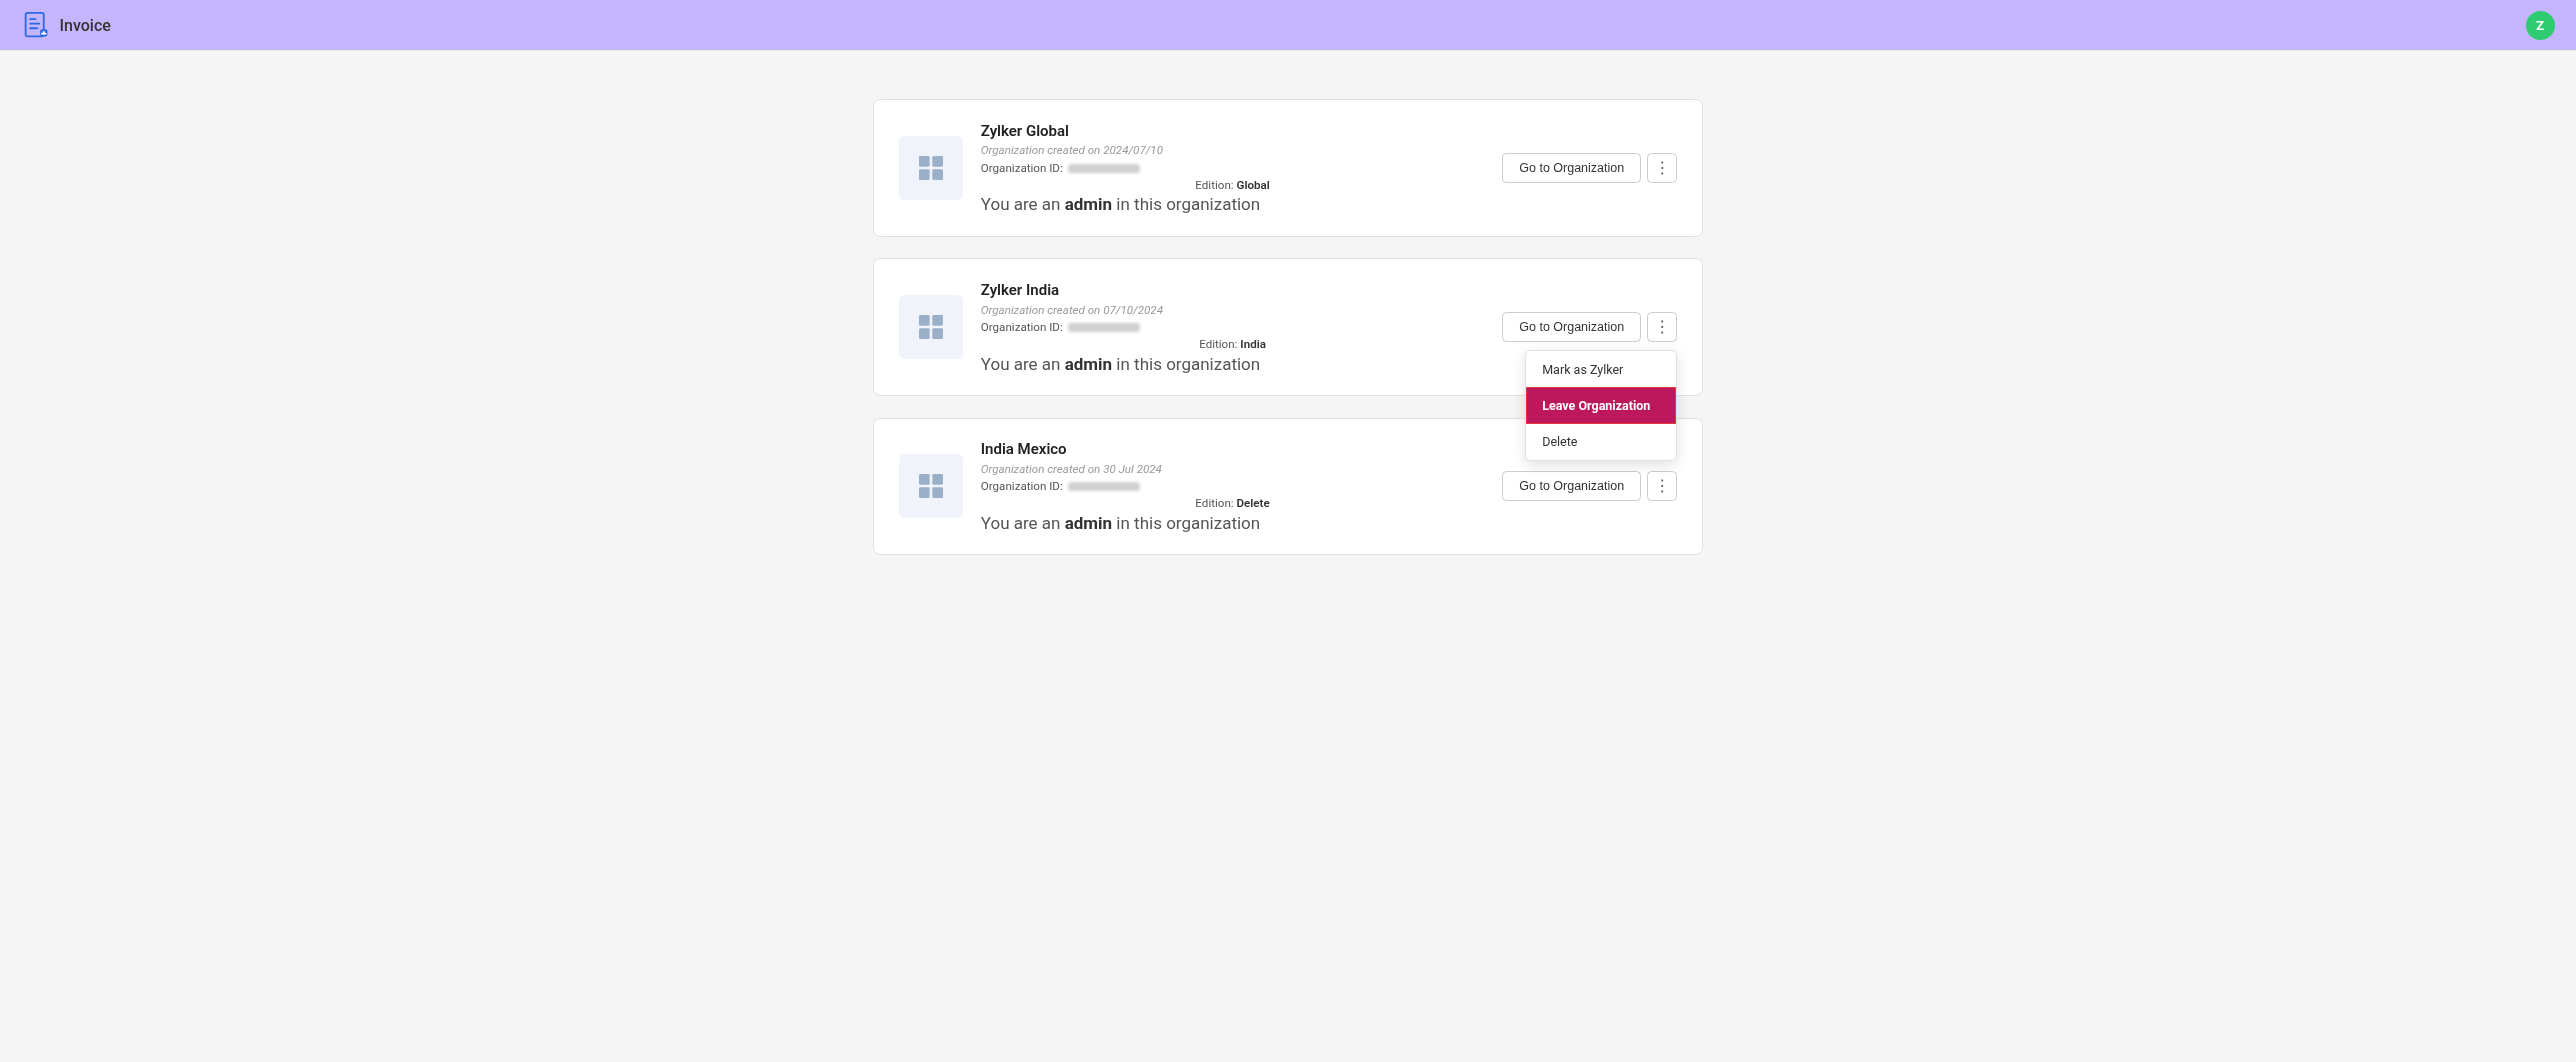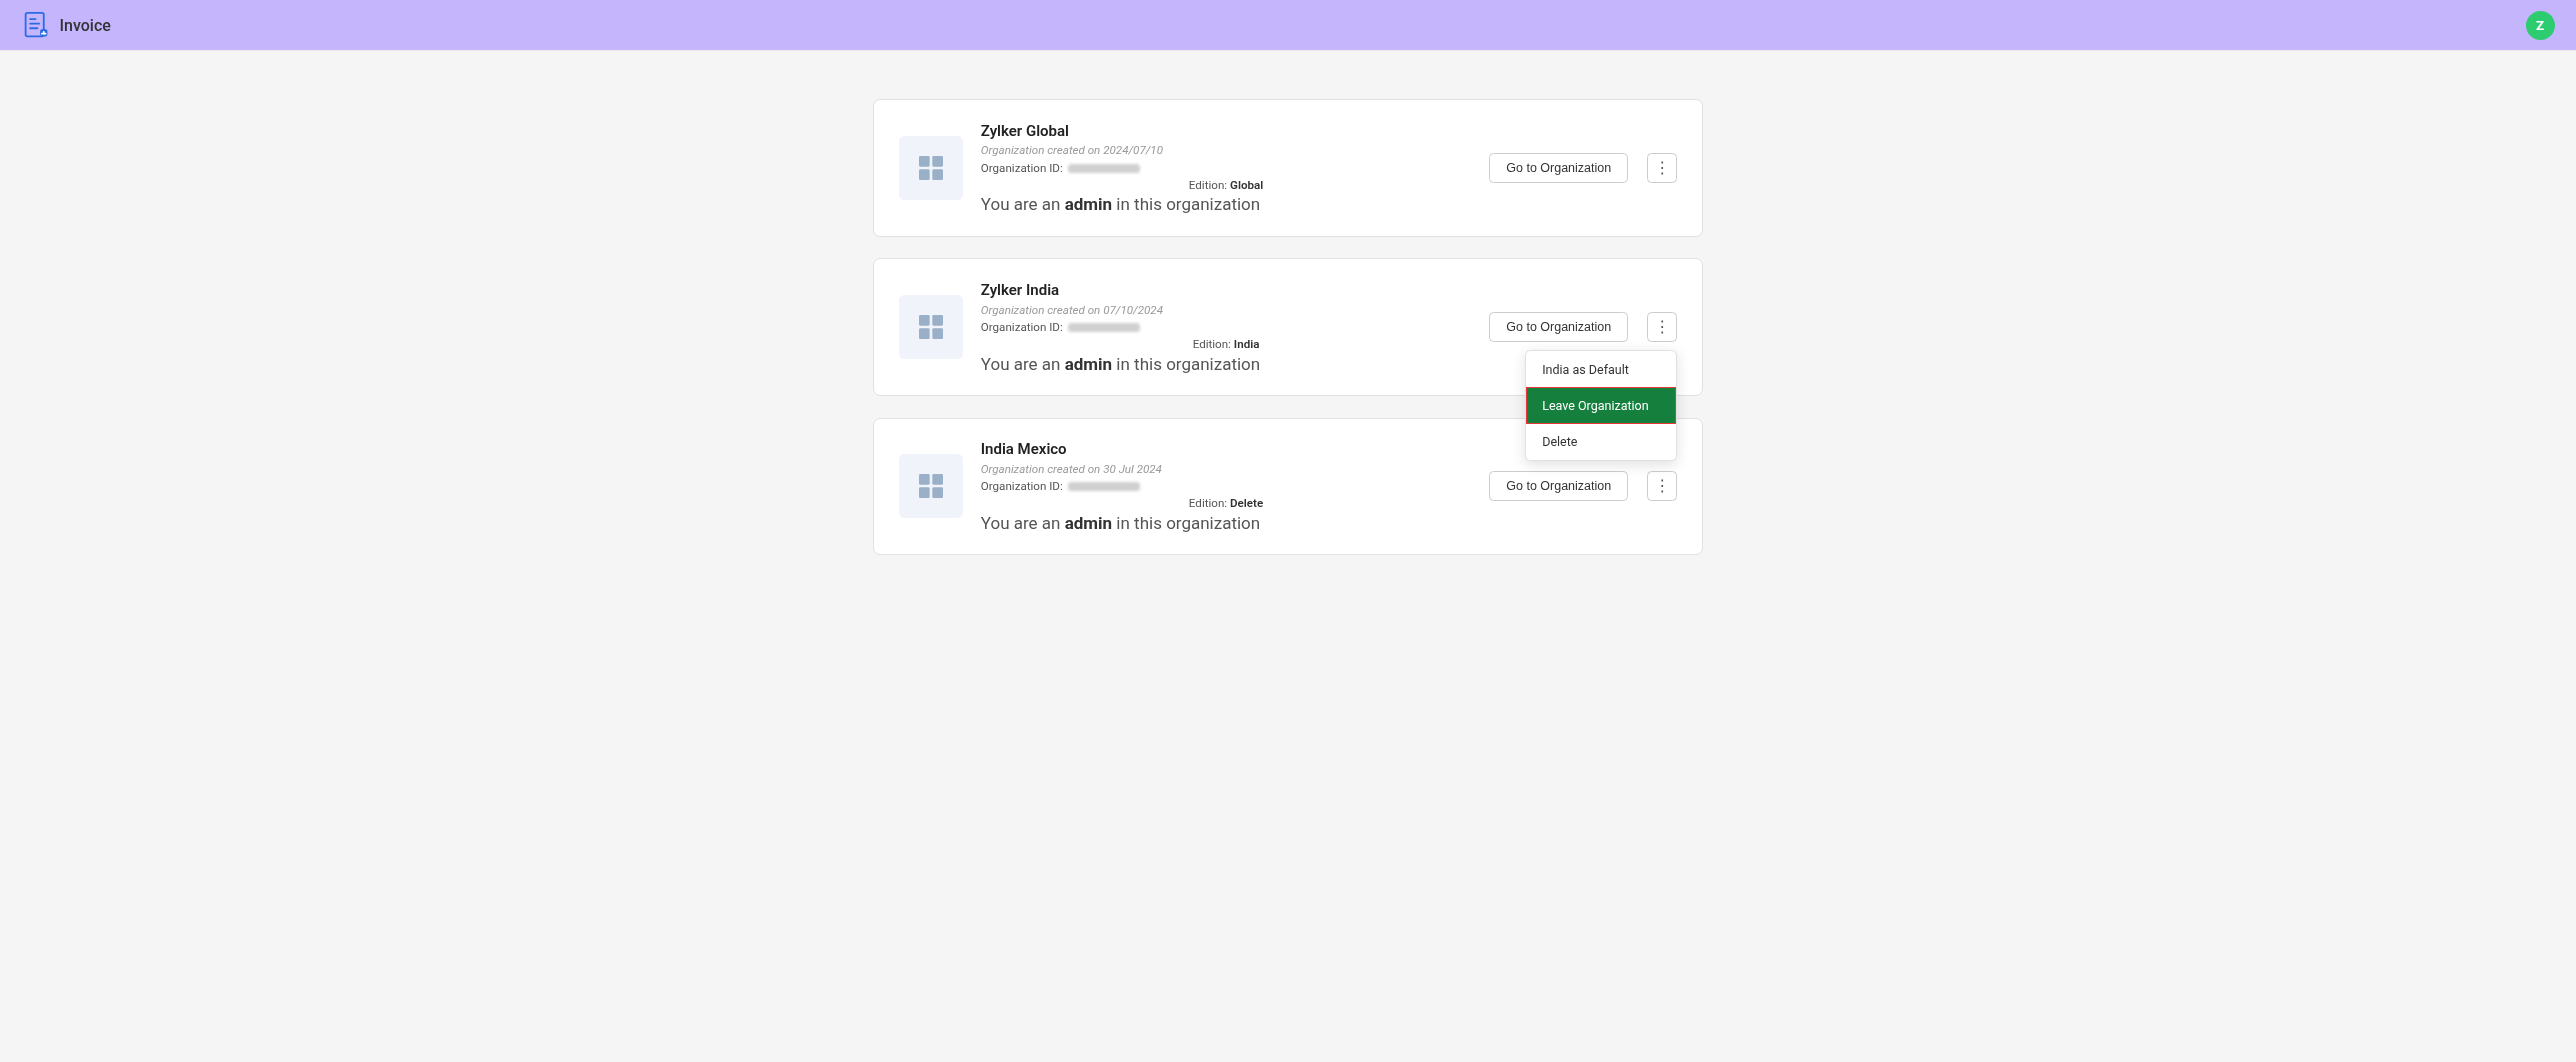--- a/index.html
+++ b/index.html
@@ -122,21 +122,21 @@
       font-size: 17px;
       color: #555;
     }
     .org-role strong {
       font-weight: 700;
       color: #333;
     }
     .org-actions {
       display: flex;
       align-items: flex-start;
-      gap: 19px;
+      gap: 6px;
       position: relative;
     }
     .btn-go {
       padding: 7.2px 16px;
       border: 0.9px solid #ccc;
       border-radius: 4.5px;
       background: #fff;
       font-size: 12.5px;
       color: #333;
       cursor: pointer;
@@ -169,24 +169,25 @@
       overflow: hidden;
     }
     .dropdown-item {
       padding: 10.7px 16px;
       font-size: 12.5px;
       color: #333;
       cursor: pointer;
       white-space: nowrap;
     }
     .dropdown-item.highlighted {
-      background: #15803d;
+      background: #be185d;
       color: #fff;
       outline: 1.8px solid #e53935;
       outline-offset: -1.8px;
+      font-weight: bold;
     }
   </style>
 </head>
 <body>
 
 <header class="header">
   <div class="header-left">
     <span class="header-icon">
       <svg viewBox="0 0 32 32" fill="none" xmlns="http://www.w3.org/2000/svg">
         <rect x="4" y="2" width="20" height="26" rx="2" stroke="#2d6be4" stroke-width="2" fill="none"></rect>
@@ -257,21 +258,21 @@
       </div>
       <div class="org-role">
         <span>You are an </span><strong>admin</strong><span> in this organization</span>
       </div>
     </div>
     <div class="org-actions">
       <button class="btn-go">Go to Organization</button>
       <button class="btn-more">⋮</button>
 
       <div class="dropdown-menu">
-        <div class="dropdown-item">India as Default</div>
+        <div class="dropdown-item">Mark as Zylker</div>
         <div class="dropdown-item highlighted">Leave Organization</div>
         <div class="dropdown-item">Delete</div>
       </div>
     </div>
   </div>
 
   <div class="org-card">
     <div class="org-logo">
       <svg viewBox="0 0 24 24" fill="none" xmlns="http://www.w3.org/2000/svg">
         <rect x="3" y="3" width="8" height="8" rx="1" fill="#9aafc8"></rect>

